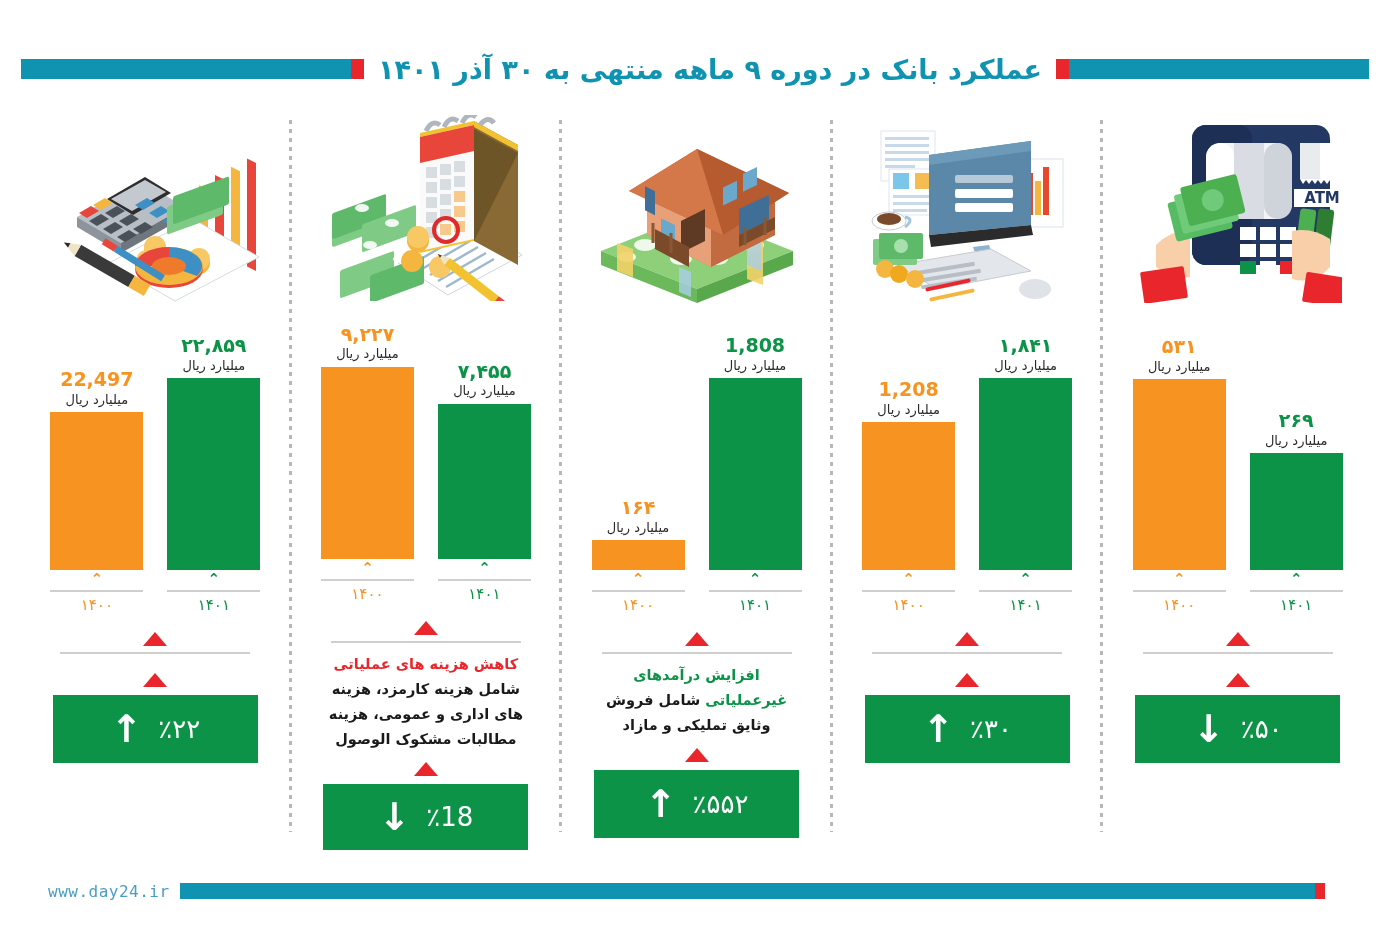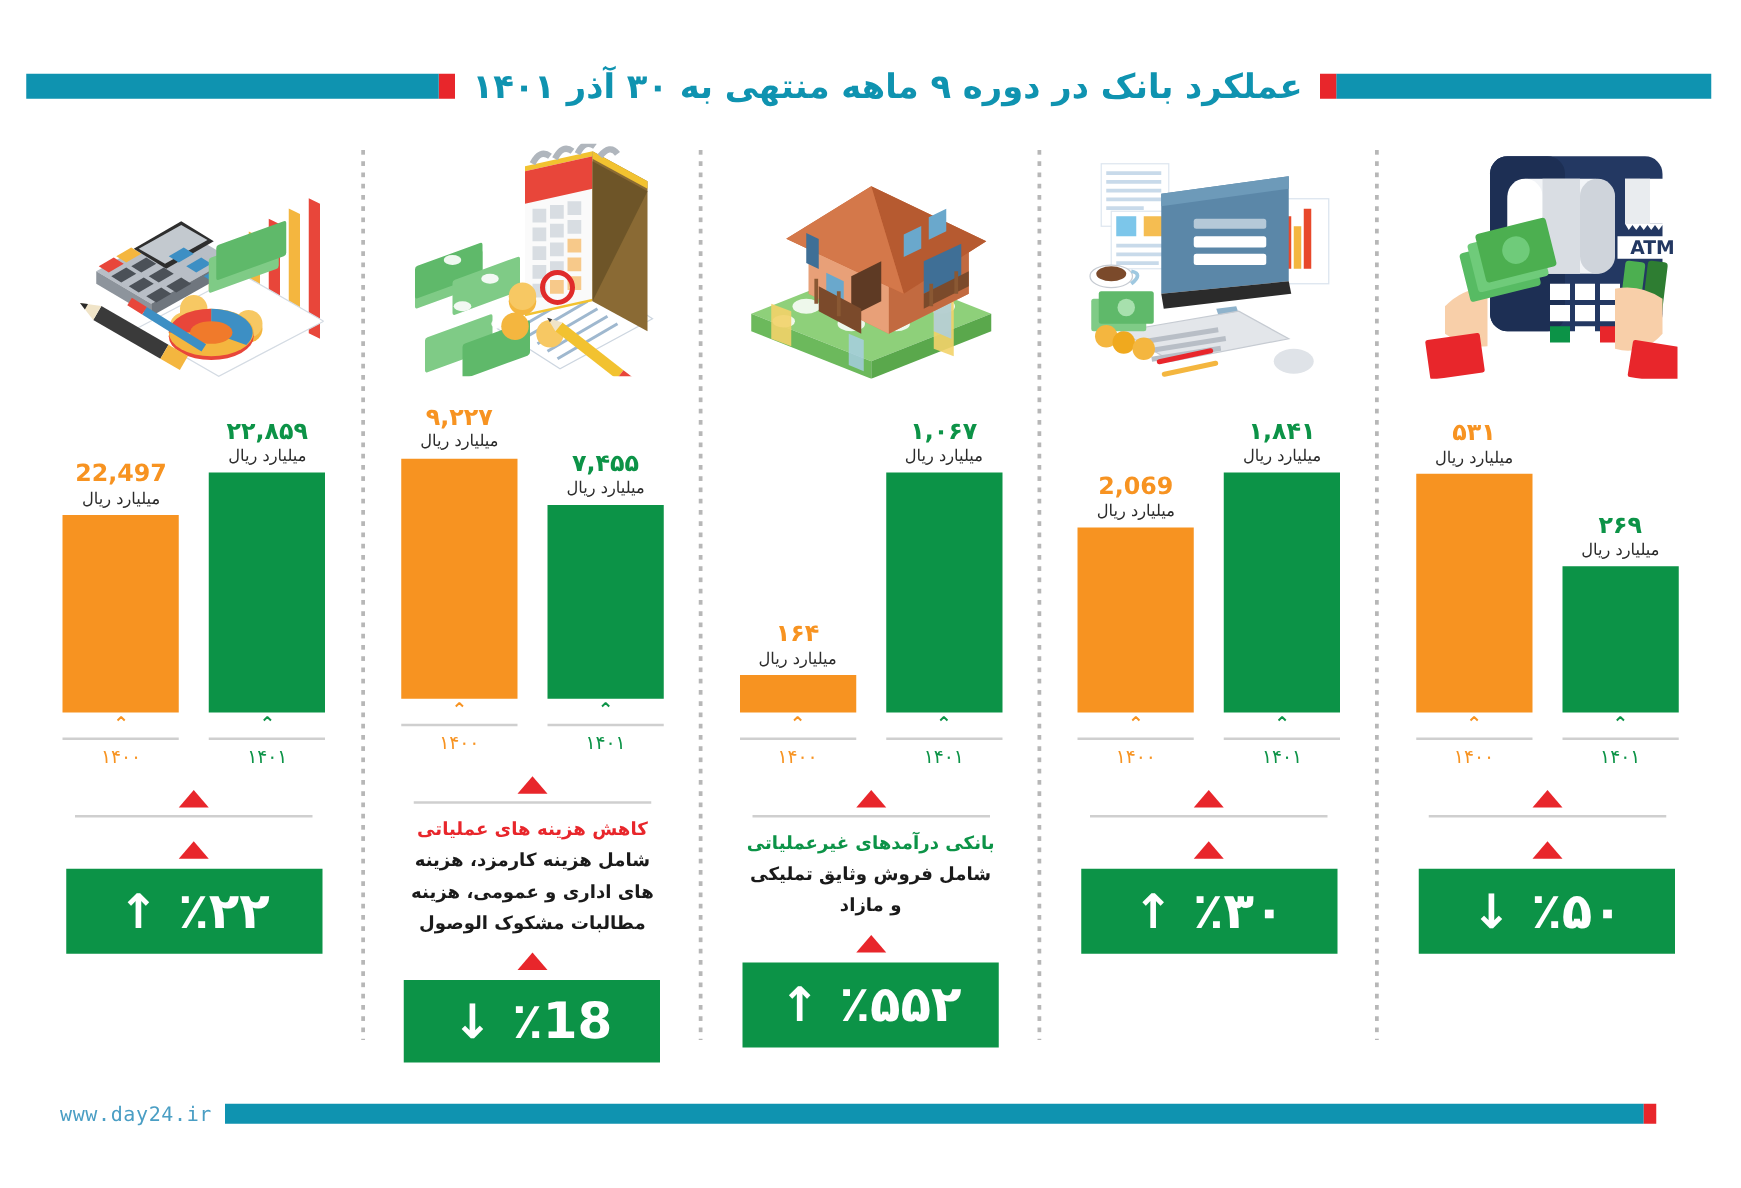--- a/index.html
+++ b/index.html
@@ -192,22 +192,22 @@
     background: #0c9347;
     color: #ffffff;
     display: flex;
     flex-direction: row;
     align-items: center;
     justify-content: center;
     gap: 16px;
     direction: rtl;
   }
   .badge-pct {
-    font-size: 40px;
-    font-weight: bold;
+    font-size: 26px;
+    font-weight: normal;
     line-height: 1;
     letter-spacing: 1px;
   }
   .badge-arrow {
     font-size: 38px;
     font-weight: bold;
     line-height: 1;
   }
 
   
@@ -399,21 +399,21 @@
       </svg>
     </div>
 
     <div class="chart">
       <div class="bar-wrap">
         <div class="bar-val val green">۱,۸۴۱</div>
         <div class="bar-unit">میلیارد ریال</div>
         <div class="bar green" style="height:192px"></div>
       </div>
       <div class="bar-wrap">
-        <div class="bar-val val orange">2,069</div>
+        <div class="bar-val val orange">1,208</div>
         <div class="bar-unit">میلیارد ریال</div>
         <div class="bar orange" style="height:148px"></div>
       </div>
     </div>
 
     <div class="axis">
       <div class="axis-cell">
         <div class="chev green">⌃</div>
         <div class="axis-line"></div>
         <div class="year green">۱۴۰۱</div>
@@ -477,21 +477,21 @@
             <path d="M152 110 L152 128"></path>
               <path d="M172 100 L172 118"></path>
           </g>
           <rect x="52" y="60" width="10" height="24" fill="#3f6f96" transform="skewY(26) translate(0,-16)"></rect>
         </g>
       </svg>
     </div>
 
     <div class="chart">
       <div class="bar-wrap">
-        <div class="bar-val val green">۱,۰۶۷</div>
+        <div class="bar-val val green">1,808</div>
         <div class="bar-unit">میلیارد ریال</div>
         <div class="bar green" style="height:192px"></div>
       </div>
       <div class="bar-wrap">
         <div class="bar-val val orange">۱۶۴</div>
         <div class="bar-unit">میلیارد ریال</div>
         <div class="bar orange" style="height:30px"></div>
       </div>
     </div>
 
@@ -504,21 +504,21 @@
       <div class="axis-cell">
         <div class="chev orange">⌃</div>
         <div class="axis-line"></div>
         <div class="year orange">۱۴۰۰</div>
       </div>
     </div>
 
     <div class="tri tri-top"></div>
     <div class="desc-rule"></div>
     <div class="desc">
-      <span class="hl-green">بانکی درآمدهای غیرعملیاتی</span><span> شامل فروش وثایق تملیکی و مازاد</span>
+      <span class="hl-green">افزایش درآمدهای غیرعملیاتی</span><span> شامل فروش وثایق تملیکی و مازاد</span>
     </div>
     <div class="tri tri-mid"></div>
     <div class="badge">
       <span class="badge-pct">٪۵۵۲</span>
       <span class="badge-arrow">↑</span>
     </div>
   </div>
 
   <div class="col">
     <div class="illus">

